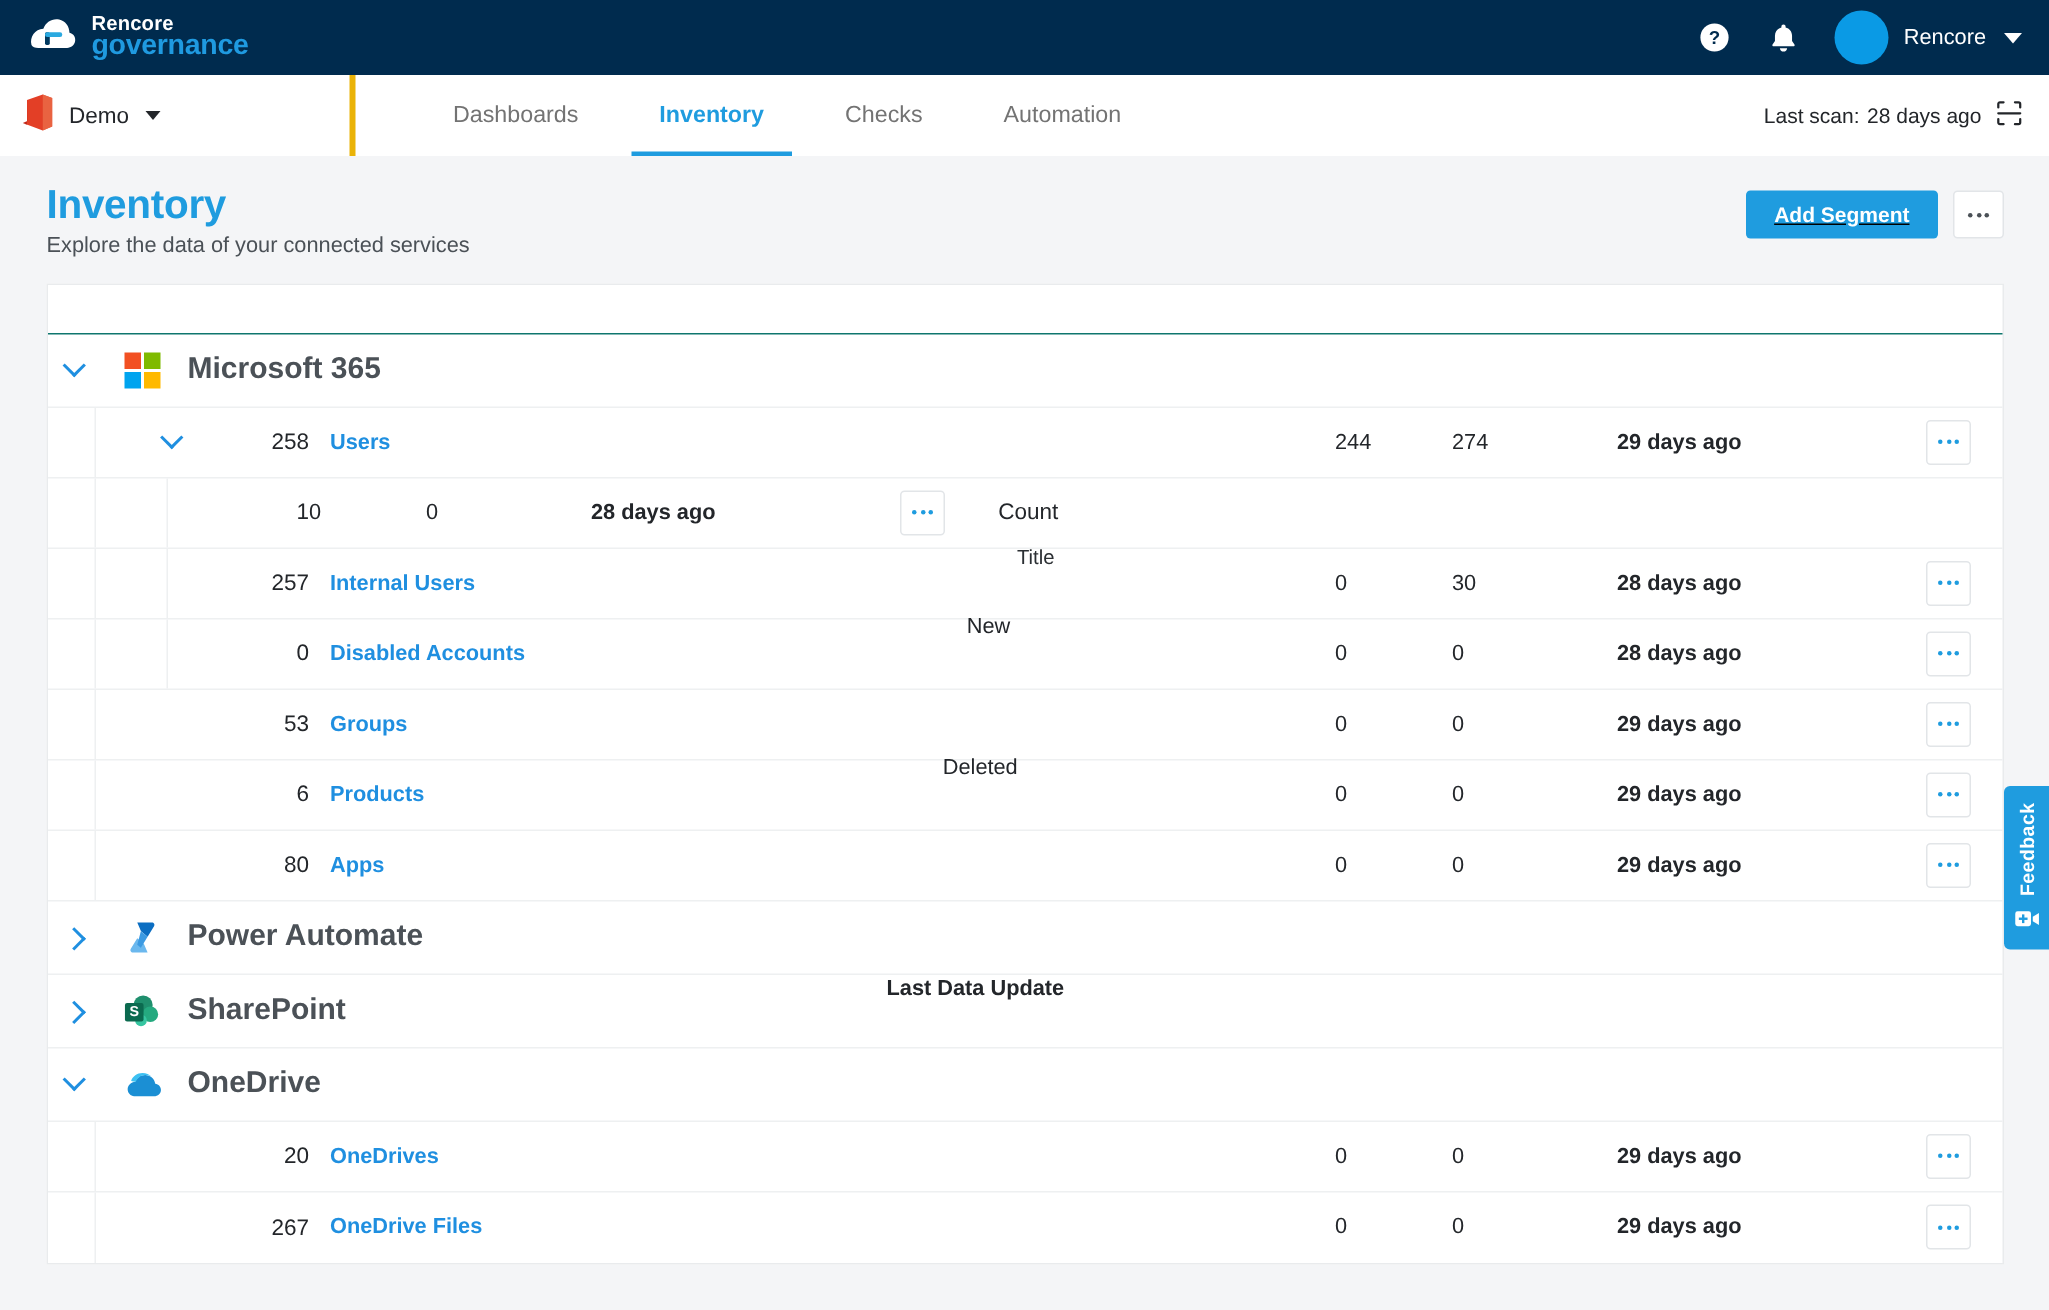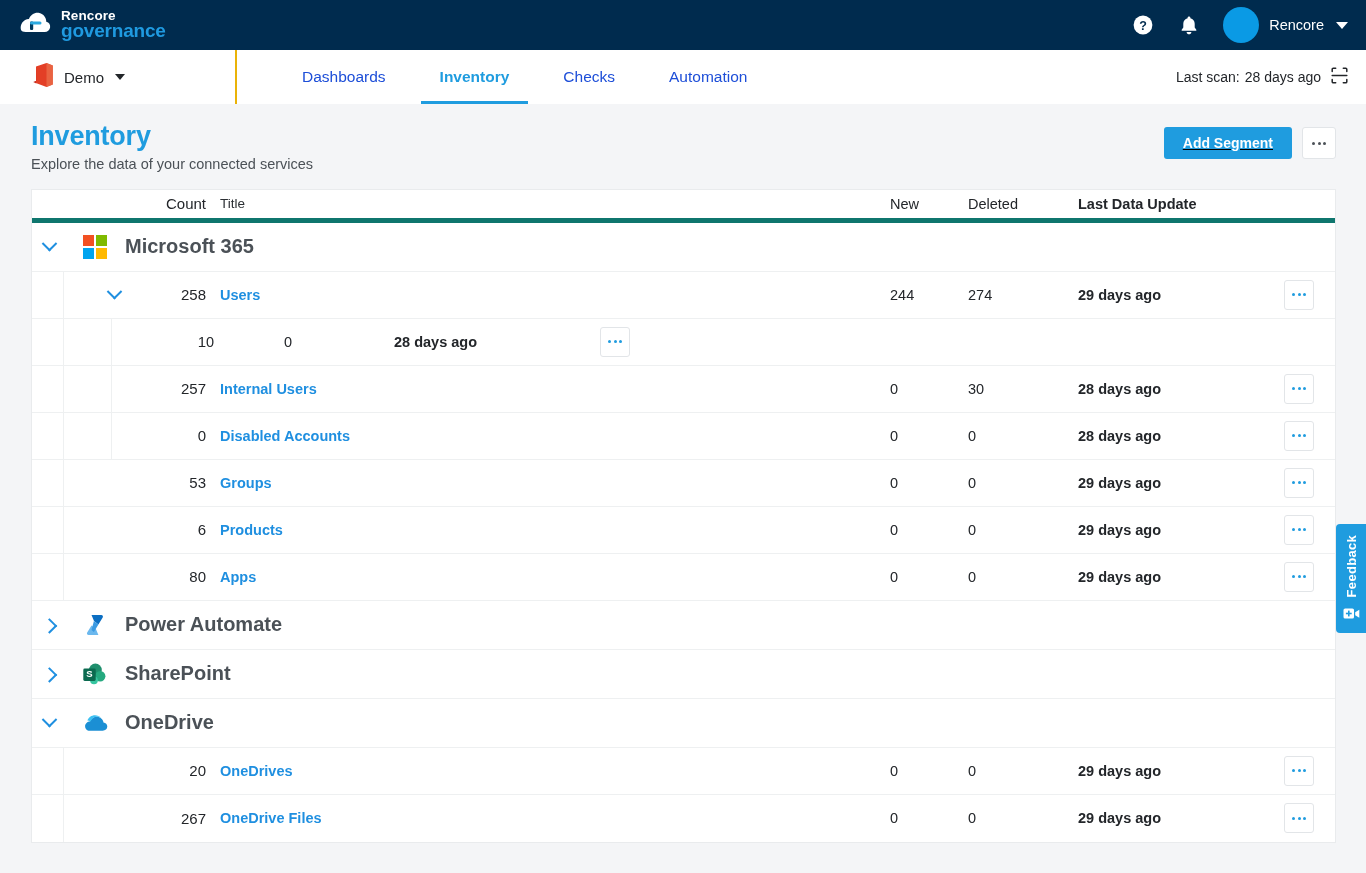--- a/index.html
+++ b/index.html
@@ -61,39 +61,39 @@
   
   .navbar {
     position: relative;
     height: 54px;
     background: #ffffff;
     display: flex; align-items: stretch;
   }
   .tenant {
     width: 237px; flex: 0 0 237px;
     display: flex; align-items: center; gap: 10px;
-    padding-left: 32px;
-    border-right: 2px solid #eab308;
+    padding-left: 14px;
+    border-right: 4px solid #eab308;
     cursor: pointer;
   }
   .tenant-label { font-size: 15px; color: #23262a; }
   .caret-d {
     width: 0; height: 0;
     border-left: 5.5px solid transparent;
     border-right: 5.5px solid transparent;
     border-top: 6.5px solid #23262a;
     margin-left: 1px;
   }
   .navtabs { display: flex; align-items: stretch; margin-left: 38px; }
   .navtab {
     position: relative;
     display: flex; align-items: center;
     padding: 0 27px;
     font-size: 15.5px;
-    color: #1d4ed8;
+    color: #737373;
     cursor: pointer;
     white-space: nowrap;
   }
   .navtab.active { color: #1f9cdf; font-weight: bold; }
   .navtab.active::after {
     content: "";
     position: absolute; left: 8px; right: 8px; bottom: 0;
     height: 3px; background: #1f9cdf;
   }
   .lastscan {
@@ -140,22 +140,22 @@
 
   
   .tablewrap {
     margin: 17px 30px 0 31px;
     background: #ffffff;
     border: 1px solid #e9ebed;
   }
   .thead {
     display: flex; align-items: center;
     height: 33px;
-    border-bottom: 5px solid #0f766e;
-    font-size: 13.5px; color: #2b2f33;
+    border-bottom: 1px solid #0f766e;
+    font-size: 13.5px; color: #2b2f33; flex-direction: column;
   }
   .row {
     display: flex; align-items: stretch;
     border-bottom: 1px solid #eef0f1;
     min-height: 47px;
   }
   .row:last-child { border-bottom: none; }
 
   
   .c-tree { width: 130px; flex: 0 0 130px; display: flex; align-items: center; }

